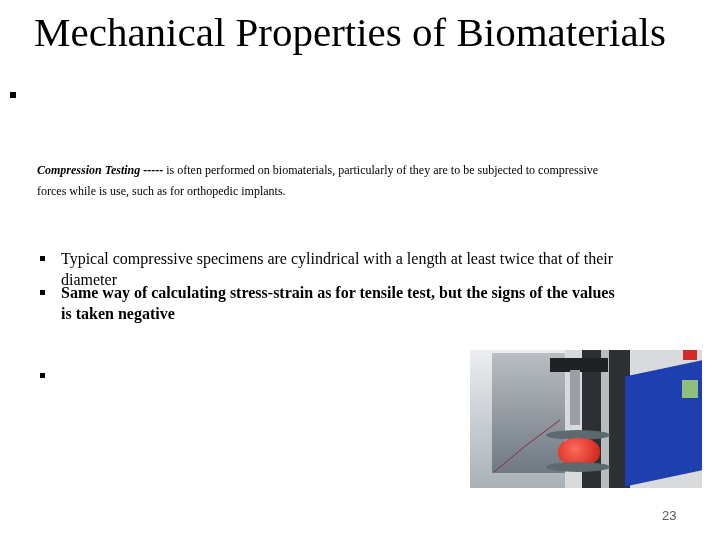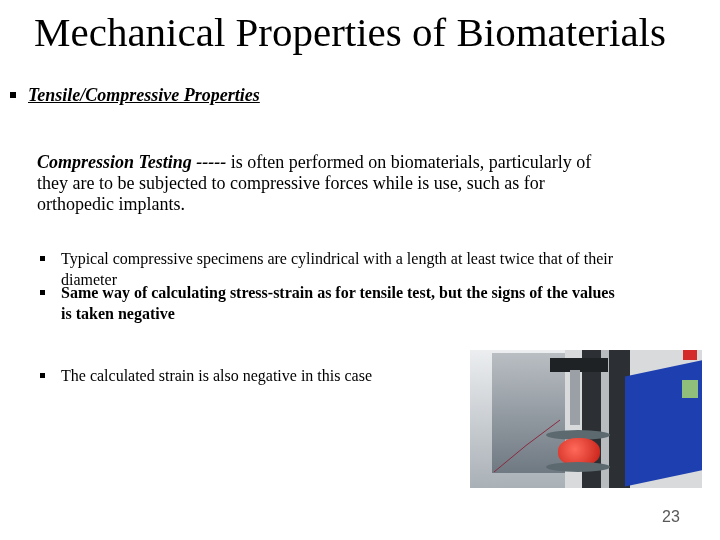--- a/index.html
+++ b/index.html
@@ -11,21 +11,21 @@
       position: absolute; left: 0; top: 10px; width: 700px; text-align: center;
       font-size: 41px; line-height: 44px; font-weight: normal;
     }
     .heading {
       position: absolute; left: 10px; top: 84px; font-size: 18px; line-height: 22px;
       font-weight: bold; font-style: italic;
     }
     .heading .bullet { display: inline-block; width: 6px; height: 6px; background: #000; margin: 0 12px 3px 0; vertical-align: middle; }
     .heading .htext { text-decoration: underline; }
     .intro {
-      position: absolute; left: 37px; top: 152px; width: 580px; font-size: 18px; line-height: 21px;
+      position: absolute; left: 37px; top: 160px; width: 580px; font-size: 12px; line-height: 21px;
     }
     .intro .lead { font-weight: bold; font-style: italic; }
     .sub {
       position: absolute; left: 40px; width: 580px; font-size: 16px; line-height: 21px;
       padding-left: 21px; box-sizing: border-box;
     }
     .sub .sbullet { position: absolute; left: 0; top: 8px; width: 5px; height: 5px; background: #000; }
     .sub1 { top: 235px; margin-top: 13px; }
     .sub2 { top: 282px; font-weight: bold; }
     .sub3 { top: 365px; }
@@ -43,47 +43,46 @@
     .rod { position: absolute; left: 100px; top: 20px; width: 10px; height: 55px; background: #9aa0a5; }
     .plate-top { position: absolute; left: 76px; top: 80px; width: 64px; height: 10px; border-radius: 50%; background: #5c6a70; }
     .specimen { position: absolute; left: 88px; top: 88px; width: 42px; height: 28px; border-radius: 45%; background: radial-gradient(circle at 40% 40%, #ff6a5a, #c41b12); }
     .plate-bot { position: absolute; left: 76px; top: 112px; width: 64px; height: 10px; border-radius: 50%; background: #5c6a70; }
     .controller { position: absolute; left: 155px; top: 18px; width: 80px; height: 110px; background: #1d3fb0; transform: skewY(-12deg); }
     .controller-screen { position: absolute; left: 212px; top: 30px; width: 16px; height: 18px; background: #8fbf7a; }
     .controller-red { position: absolute; left: 213px; top: 0; width: 14px; height: 10px; background: #d42a2a; }
     .curve { position: absolute; left: 0; top: 0; }
     .page-num {
       position: absolute; left: 662px; top: 508px; font-family: "Liberation Sans", sans-serif;
-      font-size: 16px; color: #595959;
+      font-size: 13px; color: #595959;
     }
   </style>
 </head>
 <body>
 
 <div class="title">Mechanical Properties of Biomaterials</div>
 
 <div class="heading">
-  <span class="bullet"></span><span class="htext">Tensile/Compressive Properties</span>
+  <span class="bullet"></span>
 </div>
 
 <div class="intro">
   <span class="lead">Compression Testing -----</span><span> is often performed on biomaterials, particularly of they are to be subjected to compressive forces while is use, such as for orthopedic implants.</span>
 </div>
 
 <div class="sub sub1">
   <span class="sbullet"></span>
   <span>Typical compressive specimens are cylindrical with a length at least twice that of their diameter</span>
 </div>
 <div class="sub sub2">
   <span class="sbullet"></span>
   <span>Same way of calculating stress-strain as for tensile test, but the  signs of the values is taken negative</span>
 </div>
 <div class="sub sub3">
   <span class="sbullet"></span>
-  <span>The calculated strain is also negative in this case</span>
 </div>
 
 <div class="photo">
   <div class="chart-bg"></div>
   <div class="chart-plot"></div>
   <svg class="curve" width="232" height="138">
     <path d="M24 122 Q55 95 90 70" stroke="#8a2a40" stroke-width="1" fill="none"></path>
   </svg>
   <div class="frame-dark"></div>
   <div class="column-silver"></div>

